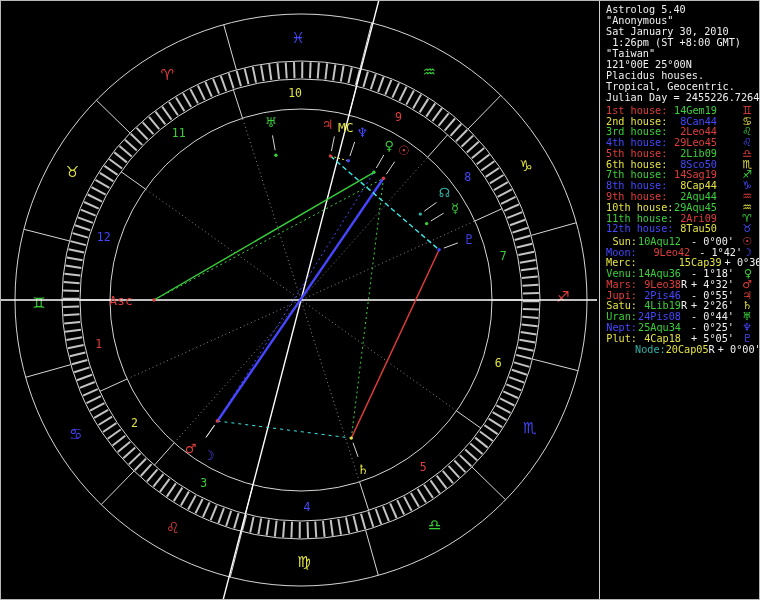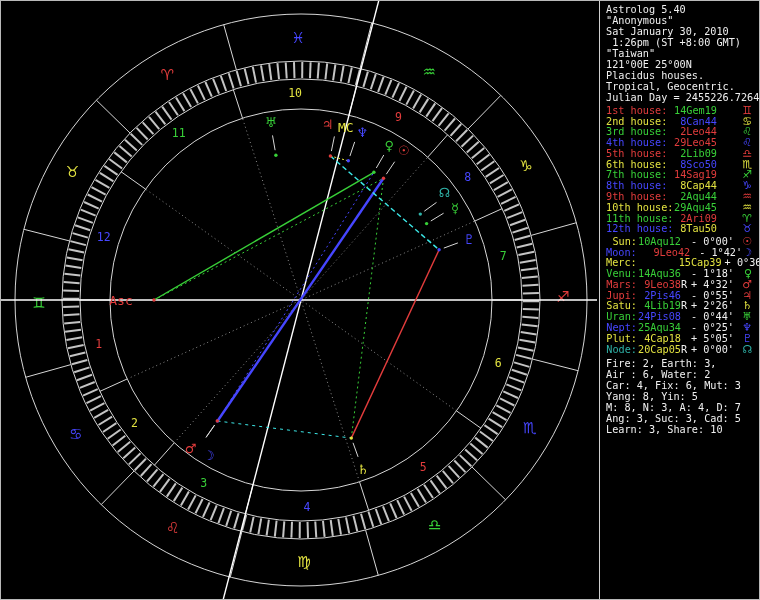--- a/index.html
+++ b/index.html
@@ -454,30 +454,21 @@
           <span class="g-col" style="color: rgb(70, 70, 255);">♆</span>
         </div>
         <div class="prow">
           <span class="p-lbl" style="color: rgb(226, 226, 64);">Plut:</span>
           <span class="p-val" style="color: rgb(226, 226, 64);">4Cap18</span>
           <span class="p-r" style="color: rgb(240, 240, 240);"></span>
           <span class="p-delta" style="color: rgb(240, 240, 240);">+ 5°05'</span>
           <span class="g-col" style="color: rgb(70, 70, 255);">♇</span>
         </div>
         <div class="prow">
-          <span class="p-lbl" style="color: rgb(47, 179, 168);">Node:</span>
+          <span class="p-lbl" style="color: rgb(47, 179, 168); margin-left: 29px;">Node:</span>
           <span class="p-val" style="color: rgb(226, 226, 64);">20Cap05</span>
           <span class="p-r" style="color: rgb(240, 240, 240);">R</span>
           <span class="p-delta" style="color: rgb(240, 240, 240);">+ 0°00'</span>
           <span class="g-col" style="color: rgb(47, 179, 168);">☊</span>
         </div>
-      </div>
-    <div class="pblock stats" id="stats">
-        <div class="pline">Fire: 2, Earth: 3,</div>
-        <div class="pline">Air : 6, Water: 2</div>
-        <div class="pline">Car: 4, Fix: 6, Mut: 3</div>
-        <div class="pline">Yang: 8, Yin: 5</div>
-        <div class="pline">M: 8, N: 3, A: 4, D: 7</div>
-        <div class="pline">Ang: 3, Suc: 3, Cad: 5</div>
-        <div class="pline">Learn: 3, Share: 10</div>
       </div>
   </div>
 </div>
 
 </body></html>

